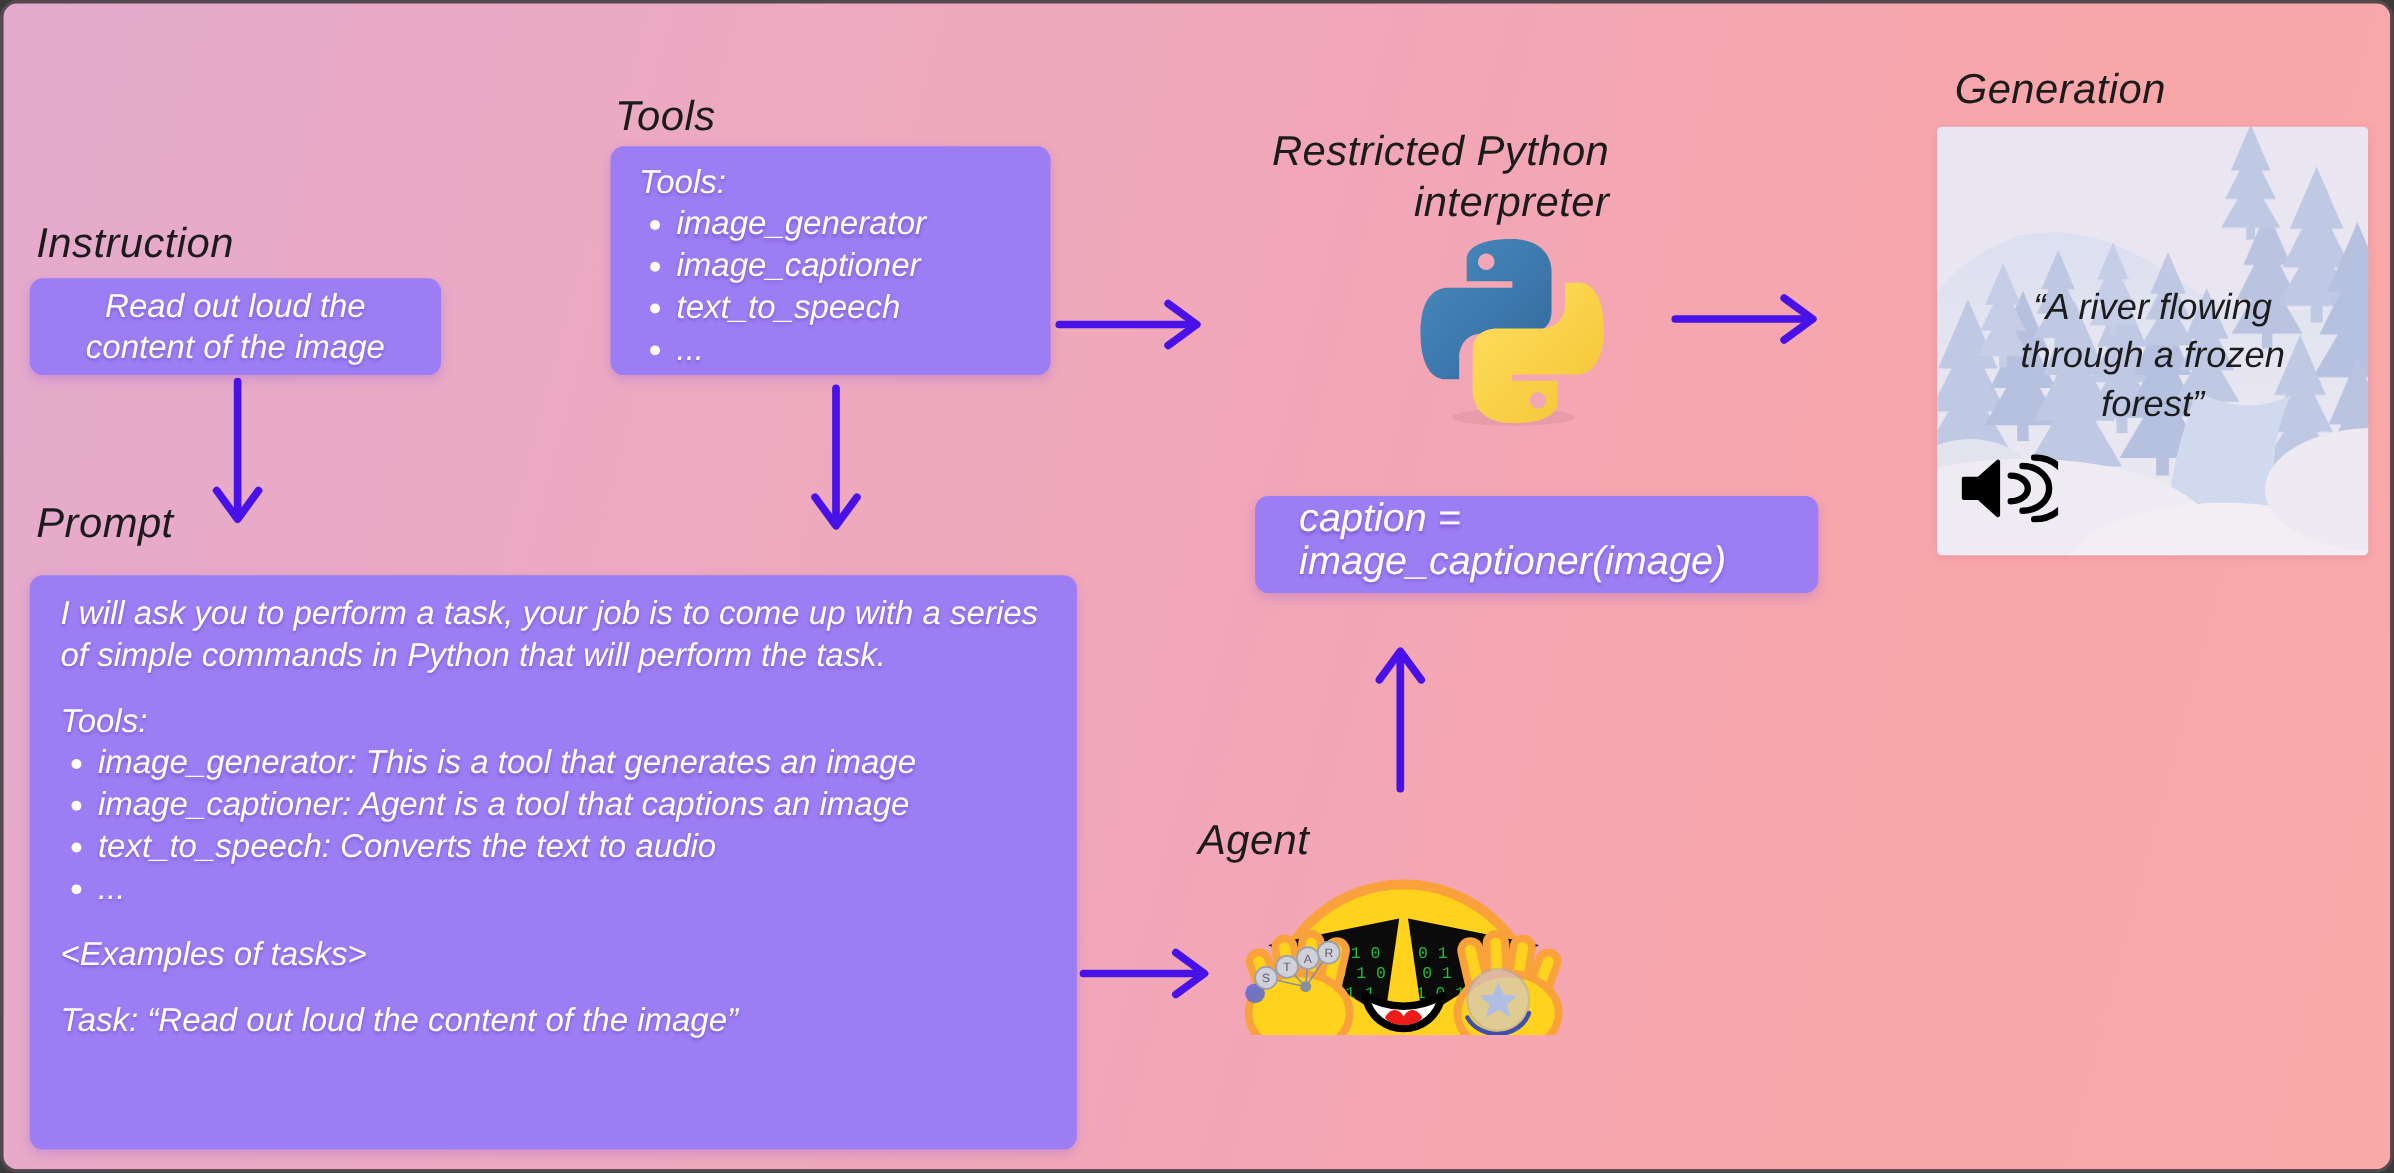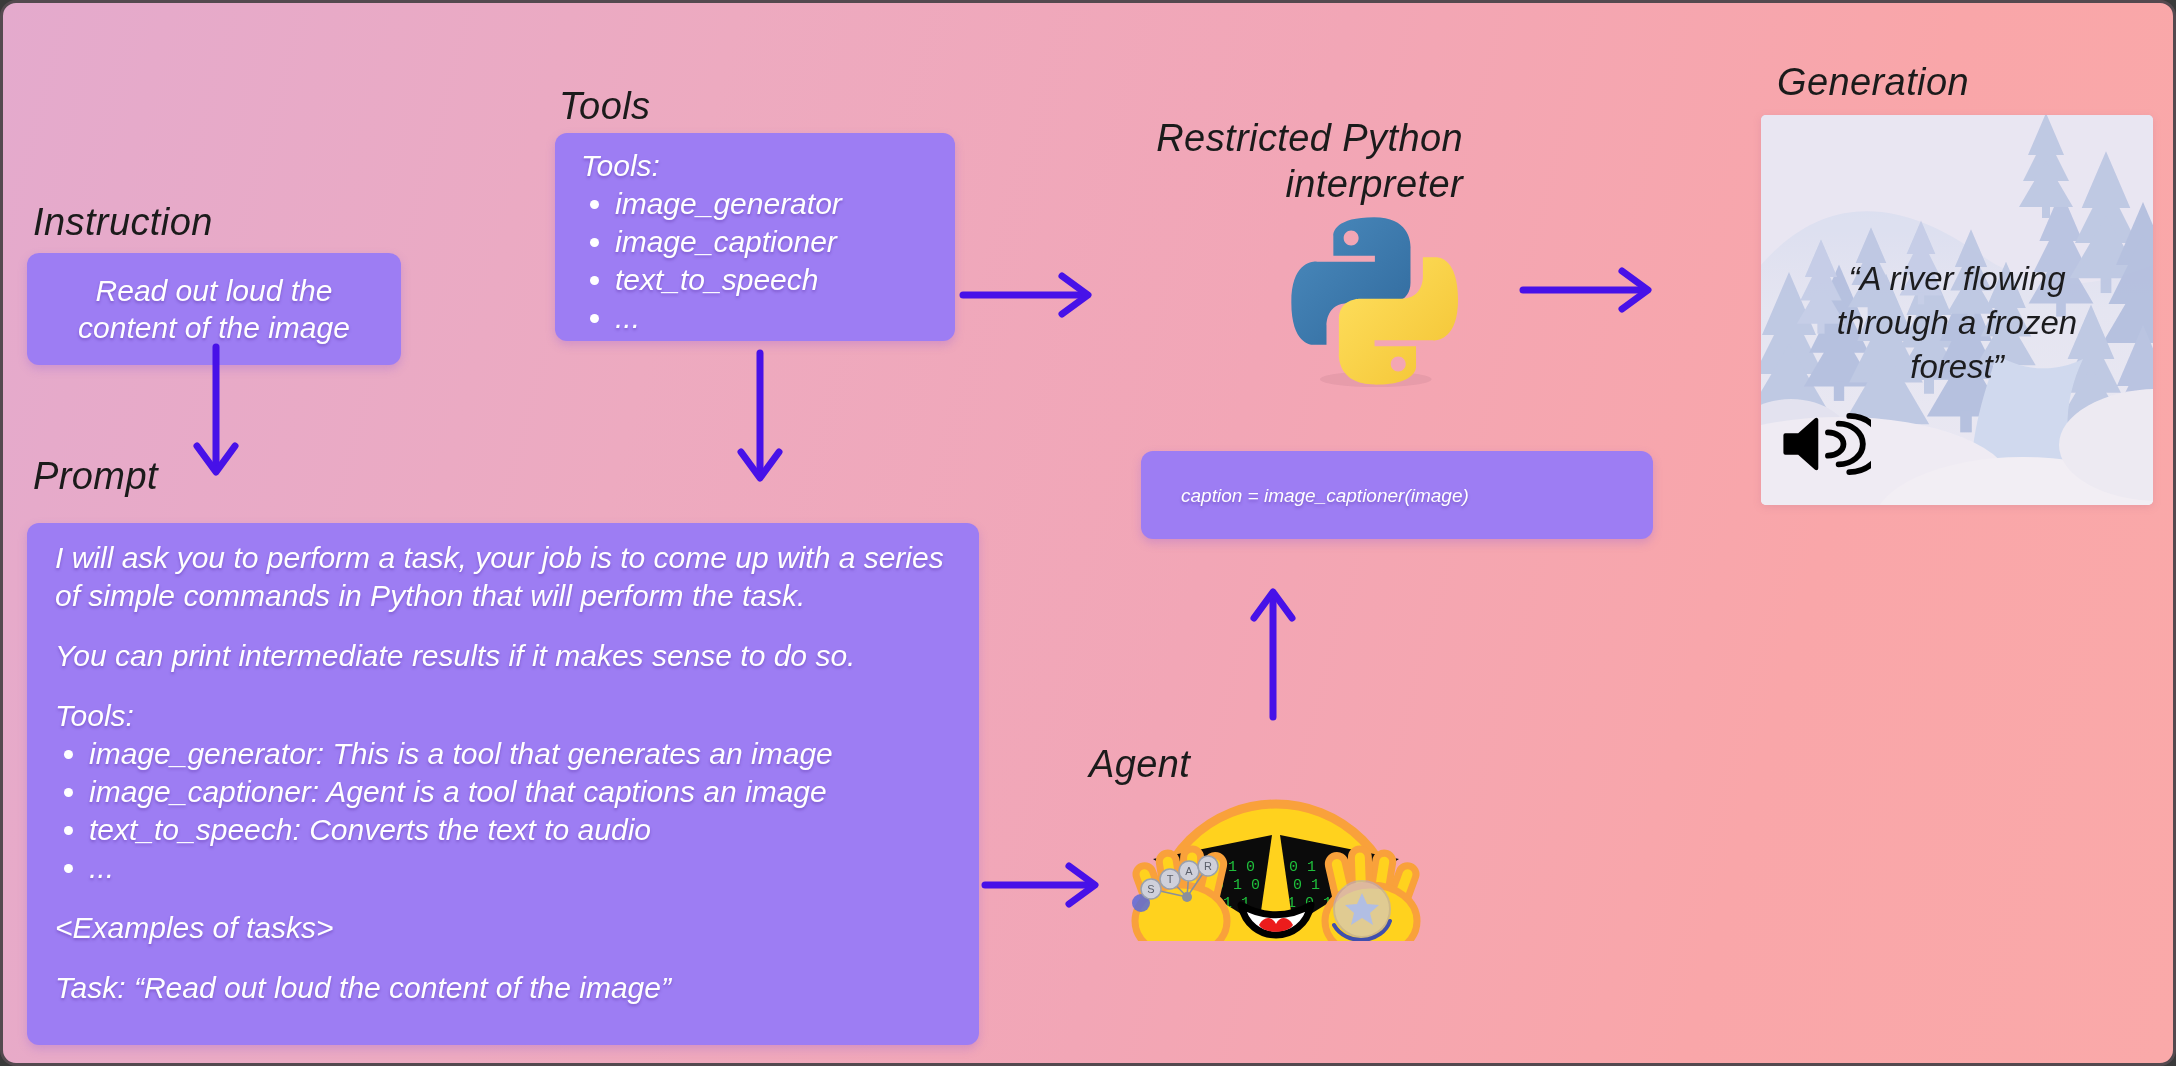--- a/index.html
+++ b/index.html
@@ -30,24 +30,24 @@
   .arr{position:absolute;}
   .arr line,.arr polyline{stroke:var(--arrow);stroke-width:7;fill:none;stroke-linecap:round;stroke-linejoin:round;}
   
   #tools-box{left:552px;top:130px;width:400px;height:208px;padding:14px 26px;font-size:30px;line-height:38px;}
   #tools-box ul,#prompt-box ul{margin:0;padding-left:34px;list-style:disc;}
   
   #prompt-box{left:24px;top:520px;width:952px;height:522px;padding:16px 28px;font-size:30px;line-height:38px;overflow:hidden;}
   #prompt-box p{margin:0 0 22px 0;}
   #prompt-box p.tight{margin:0;}
   
-  #instruction-box{left:24px;top:250px;width:374px;height:112px;font-size:30px;line-height:37px;}
+  #instruction-box{left:24px;top:250px;width:374px;height:88px;font-size:30px;line-height:37px;}
   #instruction-box .inner{width:330px;}
   
-  #code-box{left:1138px;top:448px;width:512px;height:88px;font-size:19px;line-height:39px;display:flex;flex-direction:column;justify-content:center;padding-left:40px;}
+  #code-box{left:1138px;top:448px;width:512px;height:88px;font-size:36px;line-height:39px;display:flex;flex-direction:row;justify-content:center;padding-left:40px;}
   
   #speech-box{left:1094px;top:938px;width:822px;height:92px;font-size:29px;line-height:39px;}
   
   #interpreter-heading{left:1040px;top:112px;width:420px;text-align:right;white-space:normal;}
   
   #generation-card{position:absolute;left:1758px;top:112px;width:392px;height:390px;border-radius:5px;overflow:hidden;box-shadow:0 2px 8px rgba(160,90,130,.18);}
   #generation-card .scene{position:absolute;inset:0;}
   #generation-caption{
     position:absolute;left:46px;top:142px;width:300px;text-align:center;
     font-style:italic;font-size:33px;line-height:44px;color:#1c1c1e;
@@ -147,21 +147,20 @@
     <svg id="speaker-icon" width="88" height="62" viewBox="0 0 90 64">
       <path d="M2,23 L16,23 L34,7 L34,57 L16,41 L2,41 Z" fill="#000" stroke="#000" stroke-width="4" stroke-linejoin="round"></path>
       <path d="M46,20 a16,12 0 0 1 0,24" stroke="#000" stroke-width="6" fill="none" stroke-linecap="round"></path>
       <path d="M57,11 a25,21 0 0 1 0,42" stroke="#000" stroke-width="6" fill="none" stroke-linecap="round"></path>
       <path d="M68,3 a33,29 0 0 1 0,58" stroke="#000" stroke-width="6" fill="none" stroke-linecap="round"></path>
     </svg>
   </div>
 
   <div class="pbox" id="prompt-box">
     <p>I will ask you to perform a task, your job is to come up with a series of simple commands in Python that will perform the task.</p>
-    <p>You can print intermediate results if it makes sense to do so.</p>
     <p class="tight">Tools:</p>
     <ul style="margin-bottom:22px;">
       <li>image_generator: This is a tool that generates an image</li>
       <li>image_captioner: Agent is a tool that captions an image</li>
       <li>text_to_speech: Converts the text to audio</li>
       <li>...</li>
     </ul>
     <p>&lt;Examples of tasks&gt;</p>
     <p class="tight">Task: “Read out loud the content of the image”</p>
   </div>

